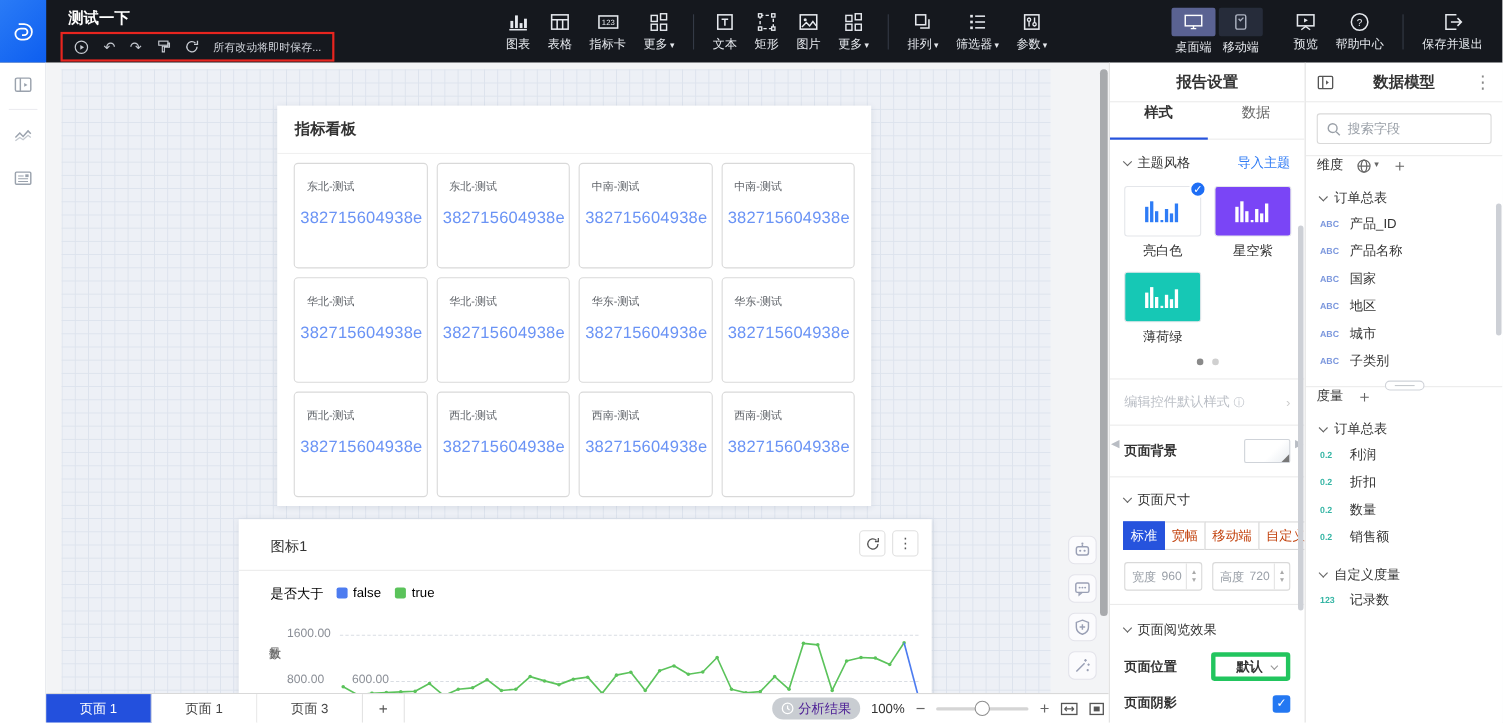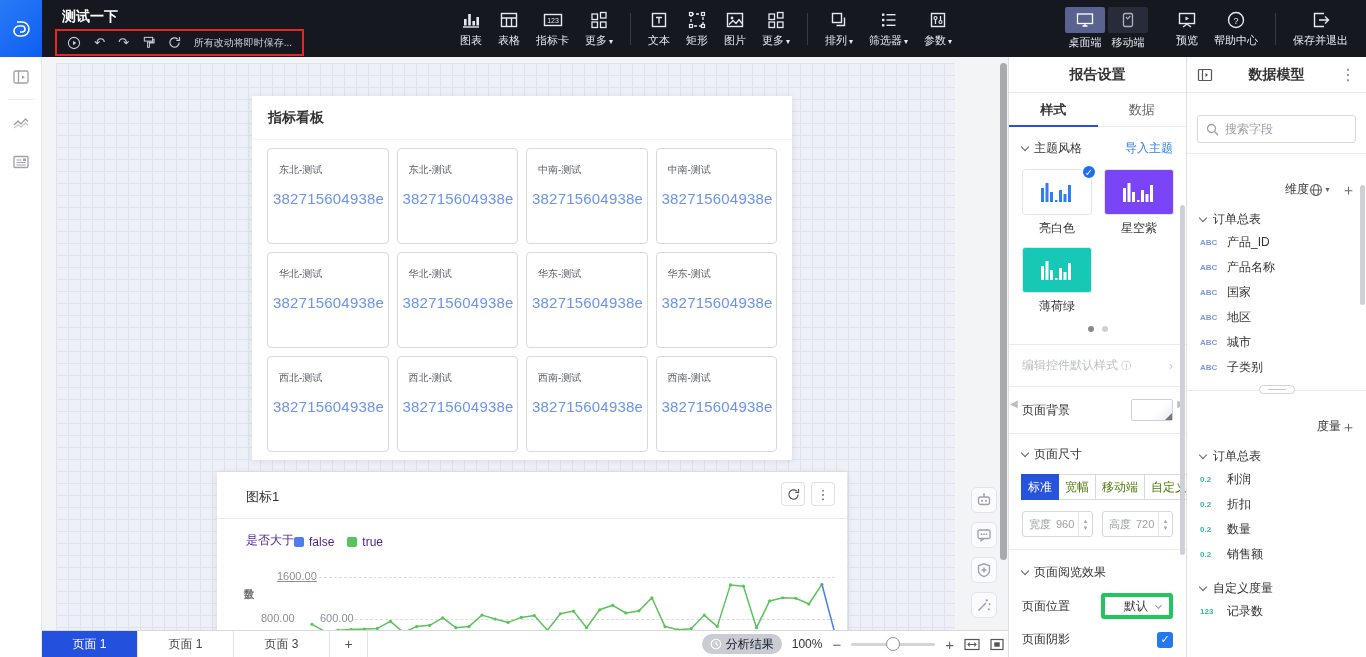--- a/index.html
+++ b/index.html
@@ -41,96 +41,96 @@
   .kpi-grid{display:grid;grid-template-columns:repeat(4,1fr);gap:8px;padding:8px 15px 15px 15px;}
   .kpi-card{height:96px;border:1px solid #d9d9d9;border-radius:4px;padding:10px 11px;overflow:hidden;cursor:pointer;background:#fff;}
   .kpi-region{font-size:10px;color:#5c6066;margin-top:4px;white-space:nowrap;}
   .kpi-value{font-size:15px;color:#6a93f5;margin-top:13px;white-space:nowrap;margin-left:-6px;letter-spacing:.2px;}
 
   .chart-card{position:absolute;left:175px;top:415px;width:630px;height:170px;background:#fff;box-shadow:0 1px 6px rgba(40,60,90,.12);overflow:hidden;}
   .chart-head{position:relative;height:47px;border-bottom:1px solid #ebebeb;}
   .chart-title{position:absolute;left:29px;top:16px;font-size:13px;color:#333;}
   .chart-btns{position:absolute;right:12px;top:10px;display:flex;gap:6px;}
   .cbtn{width:24px;height:24px;border:1px solid #e0e0e0;border-radius:4px;display:flex;align-items:center;justify-content:center;color:#555;font-size:13px;cursor:pointer;background:#fff;}
-  .legend-row{position:absolute;left:29px;top:60px;display:flex;align-items:flex-end;gap:0;font-size:12px;color:#4c1d95;}
+  .legend-row{position:absolute;left:29px;top:60px;display:flex;align-items:flex-start;gap:12px;font-size:12px;color:#000000;}
   .legend-item{display:flex;align-items:center;gap:5px;cursor:pointer;}
   .legend-sq{width:10px;height:10px;border-radius:2px;display:inline-block;}
   .ytick{position:absolute;font-size:11px;color:#8a8e96;}
   .gridline{position:absolute;border-top:1px dashed #d9dde3;height:0;}
   .ylab{position:absolute;left:24px;top:108px;font-size:11px;color:#666;writing-mode:vertical-rl;}
   #chart-svg{position:absolute;left:0;top:0;}
 
   .float-tools{position:absolute;left:929px;top:430px;display:flex;flex-direction:column;gap:9px;}
   .ftool{width:26px;height:26px;background:#fbfbfd;border:1px solid #e3e3ea;border-radius:6px;display:flex;align-items:center;justify-content:center;color:#9aa0b5;cursor:pointer;}
 
   
   #pagesbar{position:absolute;left:42px;top:630px;width:966px;height:27px;background:#fff;border-top:1px solid #d9d9d9;display:flex;align-items:stretch;}
   .ptab{width:96px;display:flex;align-items:center;justify-content:center;font-size:12px;color:#444;border-right:1px solid #e3e3e3;cursor:pointer;background:#fff;}
   .ptab.active{background:#2350dd;color:#fff;}
   .ptab-add{width:38px;display:flex;align-items:center;justify-content:center;font-size:14px;color:#555;border-right:1px solid #e3e3e3;cursor:pointer;}
   .pb-right{position:absolute;right:4px;top:0;height:26px;display:flex;align-items:center;gap:10px;}
-  .analysis-btn{height:20px;background:#c9cdd2;color:#0f172a;font-size:12px;border-radius:10px;display:flex;align-items:center;gap:4px;padding:0 8px;cursor:pointer;text-align:right;}
+  .analysis-btn{height:20px;background:#c9cdd2;color:#4c1d95;font-size:12px;border-radius:10px;display:flex;align-items:center;gap:4px;padding:0 8px;cursor:pointer;text-align:right;}
   .zoom-val{font-size:12px;color:#333;}
   .zoom-minus,.zoom-plus{font-size:15px;color:#666;cursor:pointer;line-height:1;}
   .slider{position:relative;width:84px;height:14px;cursor:pointer;}
   .slider .track{position:absolute;left:0;right:0;top:6px;height:3px;background:#d5d5d5;border-radius:2px;}
   .slider .knob{position:absolute;left:35px;top:0;width:14px;height:14px;border-radius:50%;background:#fff;border:1.5px solid #8f8f8f;}
   .fit-ic{color:#555;cursor:pointer;display:flex;align-items:center;}
 
   
   #settings{position:absolute;left:1008px;top:57px;width:178px;height:600px;background:#fff;border-left:1px solid #e0e0e0;overflow:hidden;}
   .sp-header{height:36px;display:flex;align-items:center;justify-content:center;font-size:14px;font-weight:bold;color:#333;border-bottom:1px solid #ebebeb;}
   .sp-tabs{height:34px;display:flex;border-bottom:1px solid #ebebeb;}
-  .sp-tab{flex:1;display:flex;align-items:center;justify-content:center;font-size:13px;color:#666;cursor:pointer;position:relative;}
+  .sp-tab{flex:1;display:flex;justify-content:center;font-size:13px;color:#666;cursor:pointer;position:relative;}
   .sp-tab.active{color:#333;font-weight:bold;}
   .sp-tab.active::after{content:"";position:absolute;left:0;right:0;bottom:-1px;height:2px;background:#2653dd;}
   .sp-body{padding:0 13px;position:relative;}
   .sec-row{display:flex;align-items:center;justify-content:space-between;margin-top:13px;font-size:12px;color:#333;}
   .sec-title{display:flex;align-items:center;gap:6px;cursor:pointer;}
   .chev{width:6px;height:6px;border-left:1.5px solid #666;border-bottom:1.5px solid #666;transform:rotate(-45deg);margin-top:-3px;}
   .link{color:#2f7bf5;cursor:pointer;font-size:12px;}
   .themes{display:grid;grid-template-columns:1fr 1fr;gap:10px 12px;margin-top:12px;}
   .theme{display:flex;flex-direction:column;align-items:center;gap:5px;cursor:pointer;}
   .swatch{position:relative;width:70px;height:46px;border-radius:3px;border:1px solid #e4e6ea;display:flex;align-items:center;justify-content:center;}
   .theme-name{font-size:12px;color:#333;}
   .badge{display:none;position:absolute;right:-6px;top:-6px;width:16px;height:16px;border-radius:50%;background:#1e6ef5;color:#fff;font-size:10px;align-items:center;justify-content:center;border:2px solid #fff;}
   .badge.show{display:flex;}
   .car-arrow{position:absolute;top:258px;font-size:10px;color:#b9bdc4;cursor:pointer;}
   .dots{display:flex;gap:8px;justify-content:center;margin-top:11px;}
   .dot{width:6px;height:6px;border-radius:50%;background:#d0d0d0;cursor:pointer;}
   .dot.on{background:#8a8a8a;}
   .hr{height:1px;background:#ebebeb;margin:12px -13px 0 -13px;}
   .disabled-row{display:flex;align-items:center;justify-content:space-between;margin-top:12px;font-size:12px;color:#bbbfc6;cursor:default;}
-  .row{display:flex;align-items:center;justify-content:space-between;margin-top:12px;font-size:12px;color:#333;}
+  .row{display:flex;align-items:center;justify-content:space-between;margin-top:12px;font-size:12px;color:#333;font-weight:bold;}
   .bg-swatch{width:42px;height:22px;border:1px solid #cfd3d9;border-radius:2px;background:linear-gradient(135deg,#fff 60%,#e8ecf1);position:relative;cursor:pointer;}
   .bg-swatch::after{content:"";position:absolute;right:0;bottom:0;border-style:solid;border-width:0 0 7px 7px;border-color:transparent transparent #777 transparent;}
   .seg{display:flex;margin-top:11px;}
-  .seg-btn{height:26px;border:1px solid #d9d9d9;font-size:12px;color:#4d7c0f;display:flex;align-items:center;justify-content:center;padding:0 6px;margin-left:-1px;cursor:pointer;background:#fff;white-space:nowrap;}
+  .seg-btn{height:26px;border:1px solid #d9d9d9;font-size:12px;color:#c2410c;display:flex;align-items:center;justify-content:center;padding:0 6px;margin-left:-1px;cursor:pointer;background:#fff;white-space:nowrap;}
   .seg-btn.active{background:#2653dd;border-color:#2653dd;color:#fff;z-index:1;}
   .spinners{display:flex;gap:9px;margin-top:11px;}
   .spin{flex:1;height:26px;border:1px solid #d9d9d9;border-radius:3px;display:flex;align-items:center;color:#9aa0a8;font-size:11px;overflow:hidden;}
   .spin .sp-lab{padding-left:6px;}
   .spin .sp-val{margin-left:5px;flex:1;}
   .spin .arrows{width:14px;border-left:1px solid #e4e4e4;display:flex;flex-direction:column;align-items:center;justify-content:center;font-size:6px;color:#a9a9a9;gap:1px;cursor:pointer;height:100%;}
   .select{height:26px;border:4px solid #22c55e;border-radius:3px;display:flex;align-items:center;justify-content:flex-end;gap:8px;padding:0 8px;font-size:12px;color:#333;cursor:pointer;}
   .sel-chev{width:5px;height:5px;border-left:1.2px solid #999;border-bottom:1.2px solid #999;transform:rotate(-45deg);margin-top:-2px;}
   .checkbox{width:16px;height:16px;background:#2478f2;border-radius:3px;color:#fff;font-size:11px;display:flex;align-items:center;justify-content:center;cursor:pointer;}
   .sp-scroll{position:absolute;right:1px;top:148px;width:5px;height:350px;background:#cdd0d6;border-radius:3px;cursor:pointer;}
 
   
   #datapanel{position:absolute;left:1186px;top:57px;width:180px;height:600px;background:#fff;border-left:1px solid #e0e0e0;overflow:hidden;}
   .dp-header{height:36px;display:flex;align-items:center;border-bottom:1px solid #ebebeb;padding:0 10px;}
   .dp-title{flex:1;text-align:center;font-size:14px;font-weight:bold;color:#333;}
   .dp-body{padding:10px 10px 0 10px;}
   .dataset-select{height:28px;border:1px solid #d9d9d9;border-radius:3px;display:flex;align-items:center;justify-content:center;gap:26px;font-size:12px;color:#333;cursor:pointer;}
-  .searchbox{margin-top:12px;height:28px;border:1px solid #d9d9d9;border-radius:3px;display:flex;align-items:center;gap:6px;padding:0 8px;}
+  .searchbox{margin-top:0;height:28px;border:1px solid #d9d9d9;border-radius:3px;display:flex;align-items:center;gap:6px;padding:0 8px;}
   .searchbox input{border:none;outline:none;flex:1;font-size:12px;color:#333;min-width:0;}
   .searchbox input::placeholder{color:#9aa0a8;}
   .dp-hr{height:1px;background:#ebebeb;margin:10px -10px 0 -10px;}
-  .dp-sec{display:flex;align-items:center;justify-content:flex-end;margin-top:27px;font-size:12px;color:#333;}
+  .dp-sec{display:flex;align-items:center;justify-content:flex-start;margin-top:0;font-size:12px;color:#333;gap:12px;}
   .dp-sec-icons{display:flex;align-items:center;gap:10px;color:#666;}
   .plus-ic{font-size:15px;color:#666;cursor:pointer;line-height:1;}
   .tree-head{display:flex;align-items:center;gap:7px;margin:13px 0 2px 3px;font-size:12px;color:#333;cursor:pointer;}
   .field{display:flex;align-items:center;gap:7px;height:25px;padding-left:3px;font-size:12px;color:#333;cursor:grab;}
   .ficon{width:20px;flex:0 0 20px;font-size:8px;font-weight:bold;color:#7b97dd;letter-spacing:0;}
   .ficon.num::before{content:"0.2";color:#35b5a4;}
   .ficon.count::before{content:"123";color:#35b5a4;}
   .ficon.abc::before{content:"ABC";}
   .ficon.date{width:11px;height:12px;flex:0 0 11px;border:1.2px solid #5b82e0;border-radius:2px;margin-right:9px;position:relative;}
   .ficon.date::before{content:"";position:absolute;left:0;right:0;top:2px;border-top:1.2px solid #5b82e0;}
@@ -425,21 +425,21 @@
         <span class="legend-item">
               <span class="legend-sq" style="background: rgb(77, 124, 240);"></span>
               <span>false</span>
             </span>
             <span class="legend-item">
               <span class="legend-sq" style="background: rgb(91, 195, 91);"></span>
               <span>true</span>
             </span>
           </div>
       </div>
-      <div class="ytick" style="left:60px;top:98px;text-decoration:underline;">1600.00</div>
+      <div class="ytick" style="left:44px;top:98px;">1600.00</div>
       <div class="ytick" style="left:44px;top:140px;">800.00</div>
       <div class="ytick" style="left:103px;top:140px;">600.00</div>
       <div class="ylab">数量</div>
       <div class="gridline" style="left:92px;width:526px;top:105px;"></div>
       <div class="gridline" style="left:138px;width:480px;top:147px;"></div>
       <svg id="chart-svg" width="630" height="175" viewBox="0 0 630 175">
           <g id="chart-series">
             <polyline points="95.0,152.3 108.1,159.6 121.2,158.3 134.2,157.5 147.3,157.0 160.4,156.4 173.4,149.4 186.5,160.4 199.6,154.6 212.7,153.3 225.8,145.9 238.8,155.7 251.9,154.6 265.0,143.1 278.1,147.0 291.1,150.4 304.2,145.4 317.3,143.6 330.4,158.3 343.4,141.8 356.5,139.1 369.6,155.7 382.6,137.8 395.7,133.3 408.8,141.0 421.9,138.9 434.9,125.7 448.0,154.6 461.1,157.8 474.2,156.7 487.3,143.1 500.3,154.6 513.4,112.9 526.5,114.2 539.5,155.7 552.6,128.9 565.7,125.7 578.8,126.3 591.9,132.0 604.9,112.3" fill="none" stroke="#5bc35b" stroke-width="1.5" stroke-linejoin="round"></polyline>
             <circle cx="95" cy="152.25" r="1.6" fill="#5bc35b"></circle>
             <circle cx="108.075" cy="159.6" r="1.6" fill="#5bc35b"></circle>

